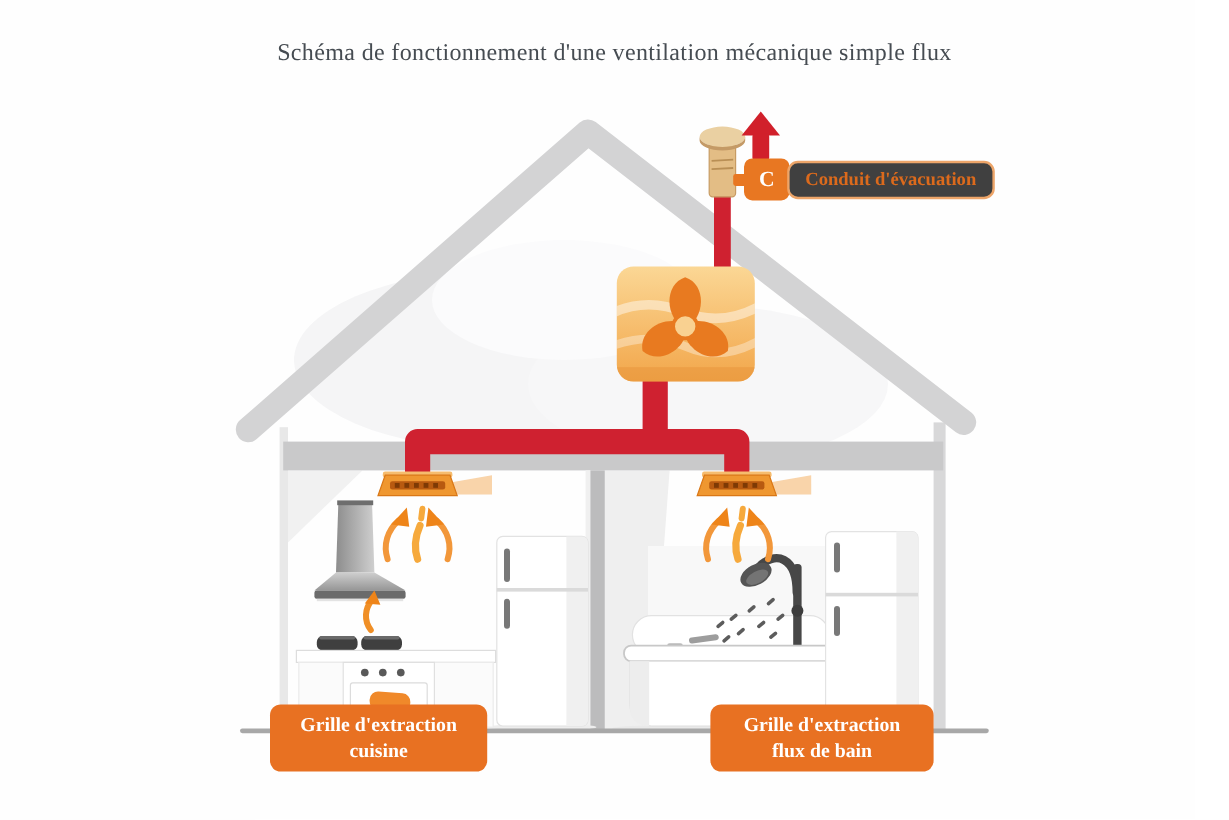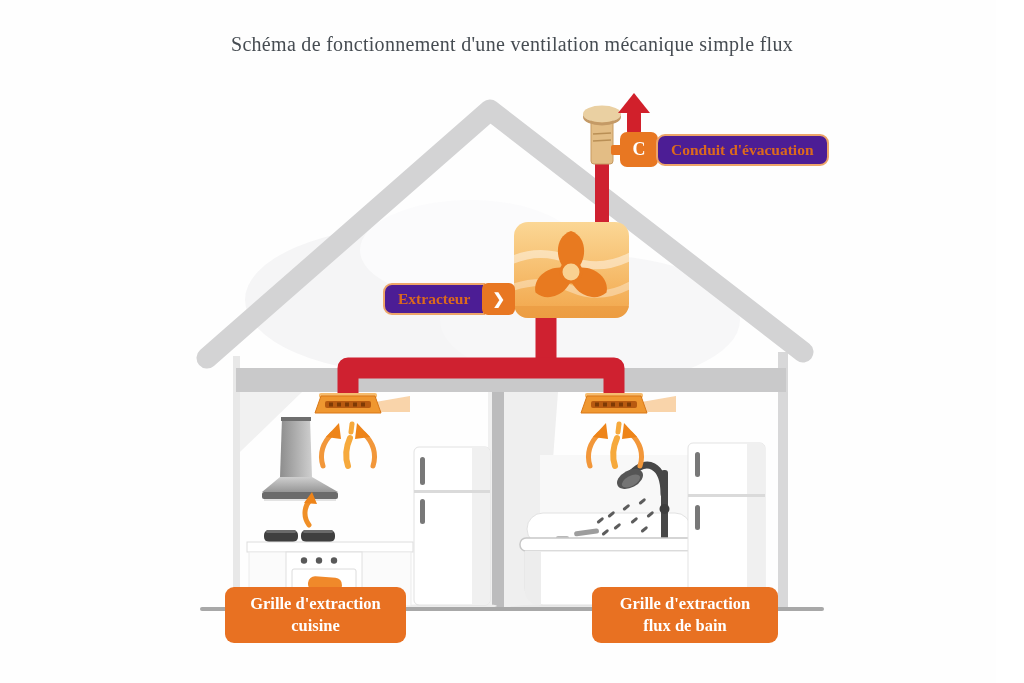--- a/index.html
+++ b/index.html
@@ -7,21 +7,21 @@
     position:relative;width:996px;height:683px;background:#fefefe;overflow:hidden;
     font-family:Liberation Serif, serif;
   }
   .abs{position:absolute;}
   .title{
     left:0;top:33px;width:1024px;text-align:center;
     font-size:20px;font-weight:500;letter-spacing:.3px;color:#464c52;
   }
   .pill{
     height:28px;line-height:28px;padding:0 13px;white-space:nowrap;
-    background:#4c1d95;border:2px solid #eda569;border-radius:9px;
+    background:#404040;border:2px solid #eda569;border-radius:9px;
     color:#dc6a1c;font-weight:bold;font-size:15.5px;
   }
   .badge{
     background:#e87722;color:#ffffff;font-weight:bold;border-radius:7px;
     display:flex;align-items:center;justify-content:center;
   }
   .callout-conduit-badge{left:620px;top:132px;width:38px;height:35px;font-size:18px;}
   .callout-conduit-tab{left:611px;top:145px;width:11px;height:10px;background:#e87722;border-radius:2px;}
   .callout-conduit-pill{left:656px;top:134px;}
   .callout-extracteur{left:383px;top:283px;display:flex;align-items:stretch;}
@@ -226,24 +226,20 @@
     <use href="#airArrows" x="315" y="420"></use>
     <use href="#airArrows" x="582" y="420"></use>
   </svg>
 
   <div class="abs title">Schéma de fonctionnement d'une ventilation mécanique simple flux</div>
 
   <div class="abs callout-conduit-tab"></div>
   <div class="abs badge callout-conduit-badge">C</div>
   <div class="abs pill callout-conduit-pill">Conduit d'évacuation</div>
 
-  <div class="abs callout-extracteur">
-    <div class="pill">Extracteur</div>
-    <div class="badge">❯</div>
-  </div>
 
   <div class="abs grille-label cuisine">
     <span>Grille d'extraction</span>
     <span>cuisine</span>
   </div>
   <div class="abs grille-label sdb">
     <span>Grille d'extraction</span>
     <span>flux de bain</span>
   </div>
 

